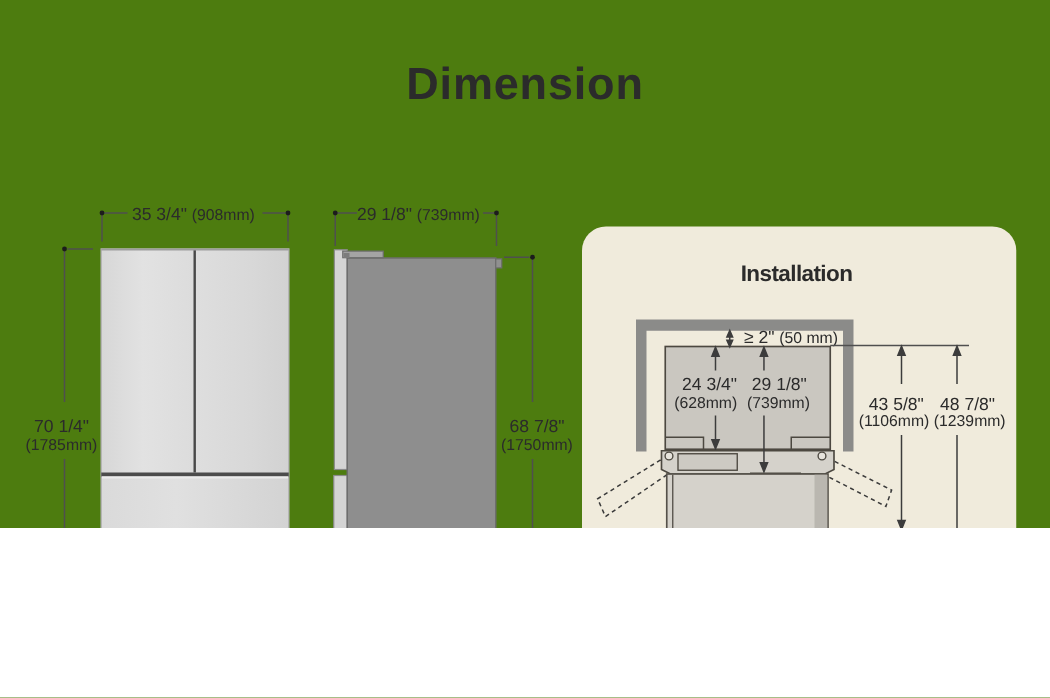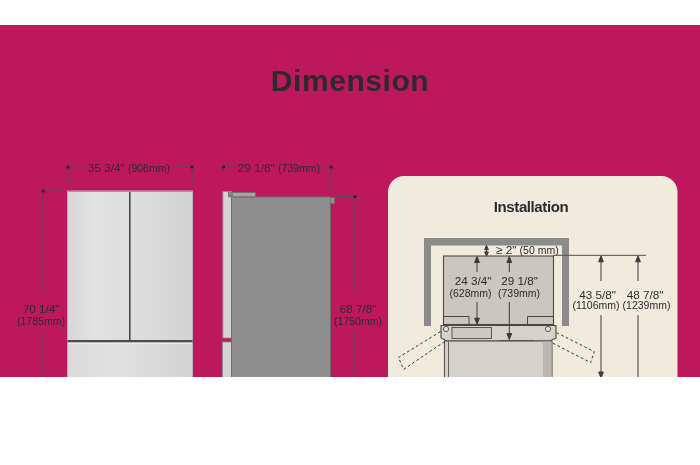--- a/index.html
+++ b/index.html
@@ -1,16 +1,16 @@
 <!DOCTYPE html>
 <html><head>
 <meta charset="utf-8">
 <style>
   html,body{margin:0;padding:0;background:#ffffff;}
-  .page{position:relative;width:700px;height:352px;background:#be185d;font-family:"Liberation Sans",sans-serif;margin-top:25px;}
+  .page{position:relative;width:700px;height:352px;background:#4d7c0f;font-family:"Liberation Sans",sans-serif;}
   svg{position:absolute;left:0;top:0;}
   text{font-family:"Liberation Sans",sans-serif;fill:#2b2b2b;}
 </style>
 </head>
 <body>
 <div class="page">
 <svg width="700" height="465" viewBox="0 0 700 465">
 <defs>
   <linearGradient id="doorL" x1="0" y1="0" x2="1" y2="0">
     <stop offset="0" stop-color="#d7d7d7"></stop>

